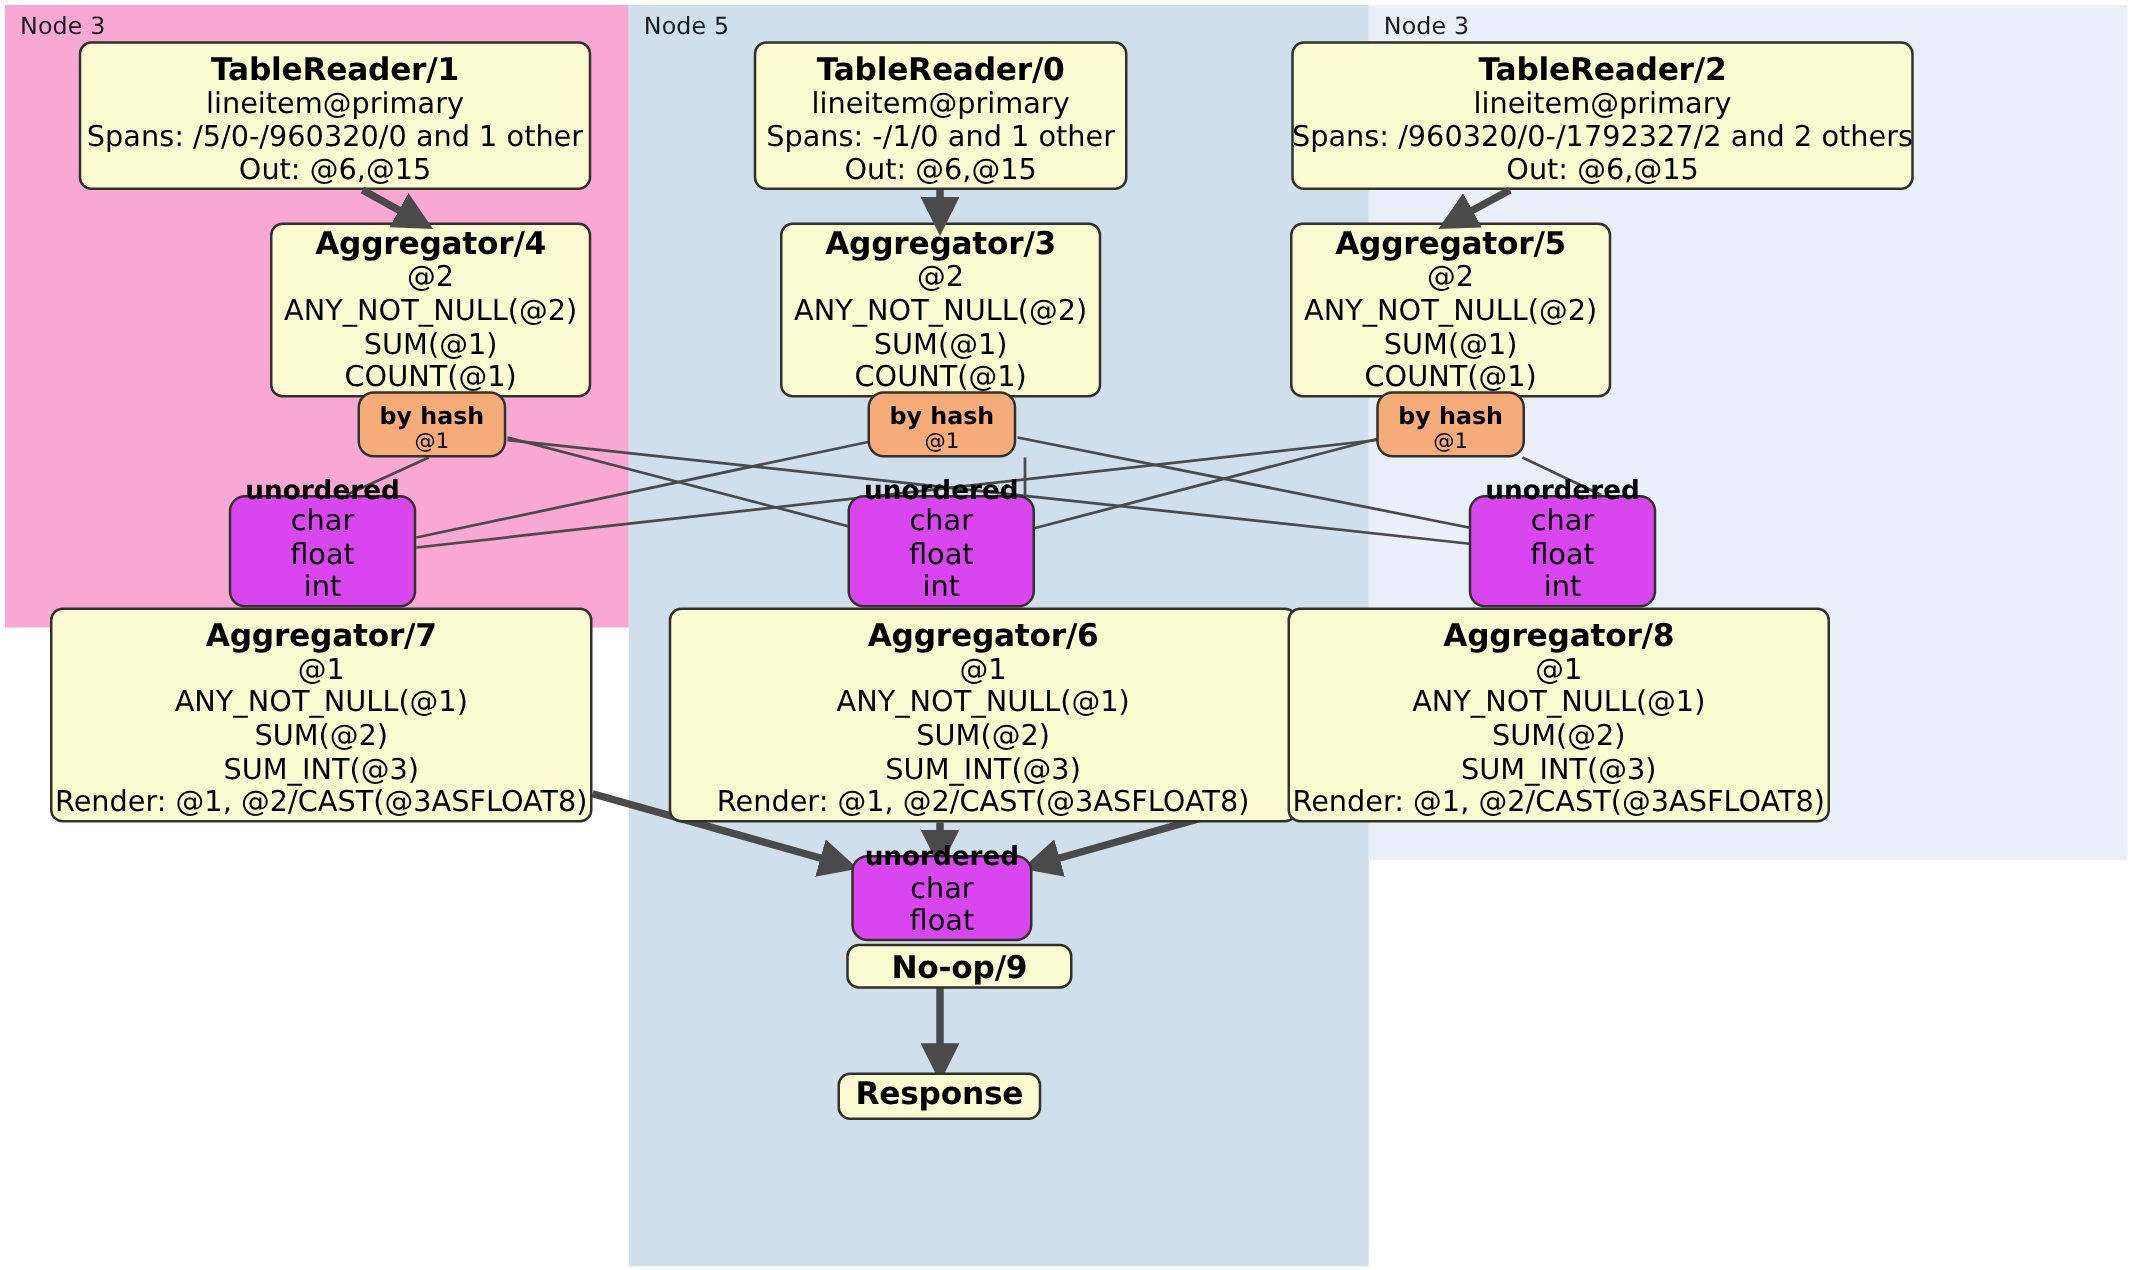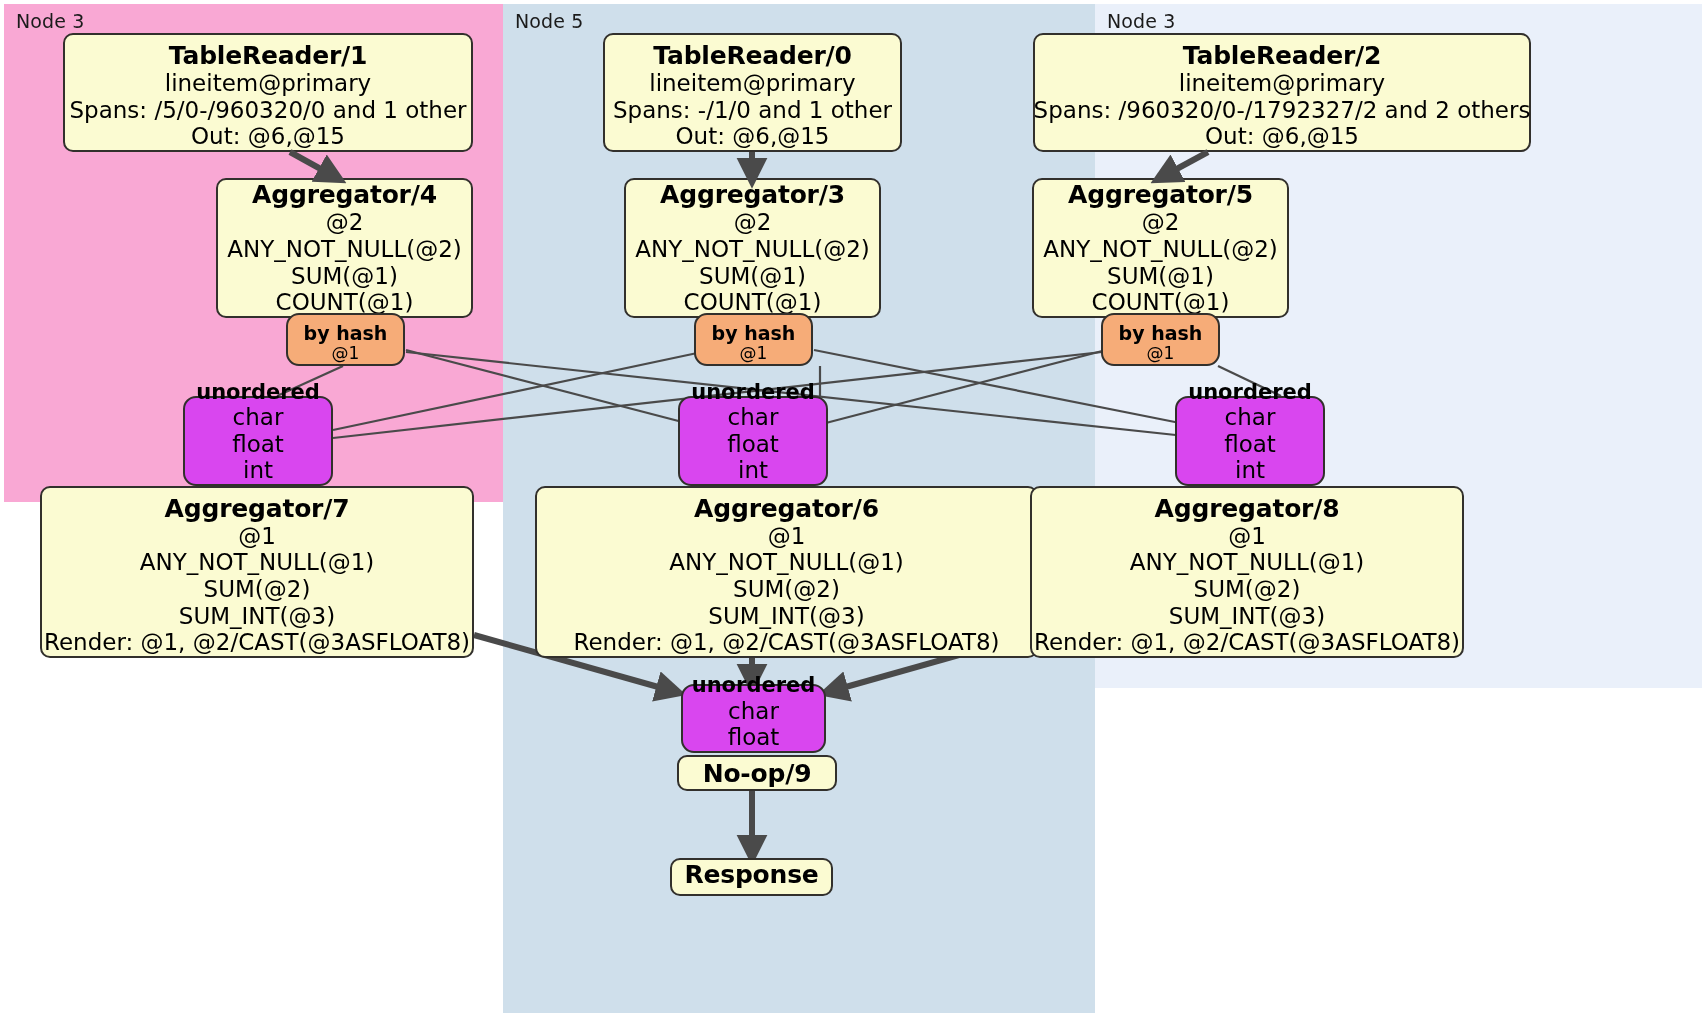--- a/index.html
+++ b/index.html
@@ -257,21 +257,21 @@
     <div class="ln">SUM_INT(@3)</div>
     <div class="ln">Render: @1, @2/CAST(@3ASFLOAT8)</div>
   </div>
 
   <div class="box unord" style="left:681px; top:684px; width:145px; height:69px; z-index:9;">
     <div class="ttl">unordered</div>
     <div class="ln">char</div>
     <div class="ln">float</div>
   </div>
 
-  <div class="box proc small" style="left:677px; top:755px; width:160px; height:36px; justify-content:center; z-index:10;">
+  <div class="box proc small" style="left:677px; top:755px; width:181px; height:36px; justify-content:center; z-index:10;">
     <div class="ttl">No-op/9</div>
   </div>
 
   <div class="box proc small" style="left:670px; top:858px; width:163px; height:38px; justify-content:flex-start; z-index:10;">
     <div class="ttl">Response</div>
   </div>
 
 </div>
 
 </body></html>

